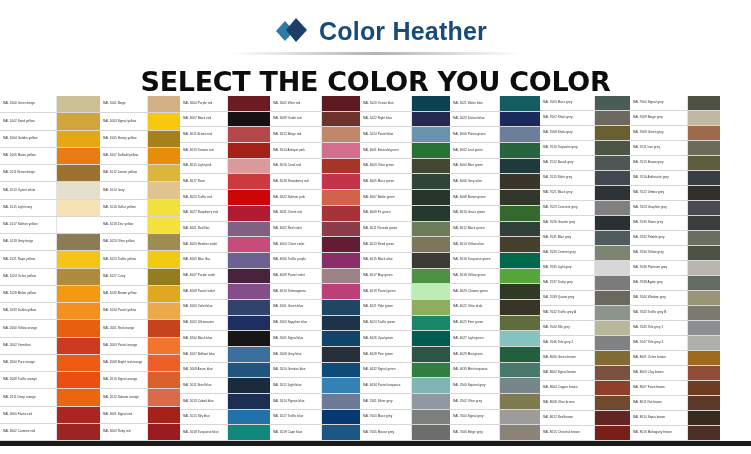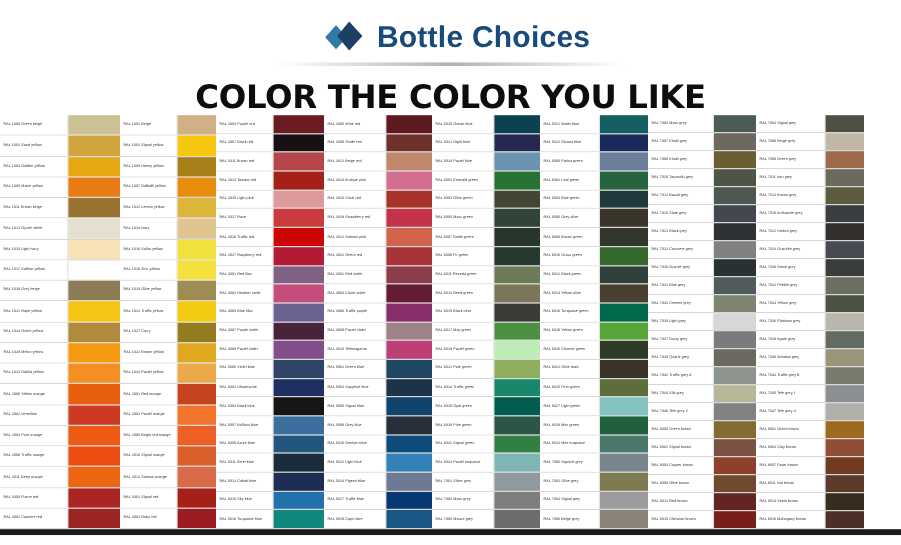--- a/index.html
+++ b/index.html
@@ -70,25 +70,25 @@
 
 <div class="page">
 
   <div class="header">
     <span class="logo">
       <svg width="46" height="34" viewBox="0 0 46 34">
         <polygon points="12,17 21,7 30,17 21,27" fill="#2f7ba8"></polygon>
         <polygon points="22,16 32,4 43,16 32,28" fill="#1d3f66"></polygon>
       </svg>
     </span>
-    <span class="brand">Bottle Choices</span>
+    <span class="brand">Color Heather</span>
   </div>
   <div class="brand-underline"></div>
 
-  <div class="subtitle">COLOR THE COLOR YOU LIKE</div>
+  <div class="subtitle">SELECT THE COLOR YOU COLOR</div>
 
   <div class="chart-wrap" id="chart">
       <div class="col" style="width: 100px;">
         <div class="cell">
           <div class="label" style="width: 57px;">RAL 1000 Green beige</div>
           <div class="swatch" title="RAL 1000 Green beige" style="width: 43px; background: rgb(204, 193, 148);"></div>
         </div>
         <div class="cell">
           <div class="label" style="width: 57px;">RAL 1002 Sand yellow</div>
           <div class="swatch" title="RAL 1002 Sand yellow" style="width: 43px; background: rgb(210, 165, 60);"></div>

